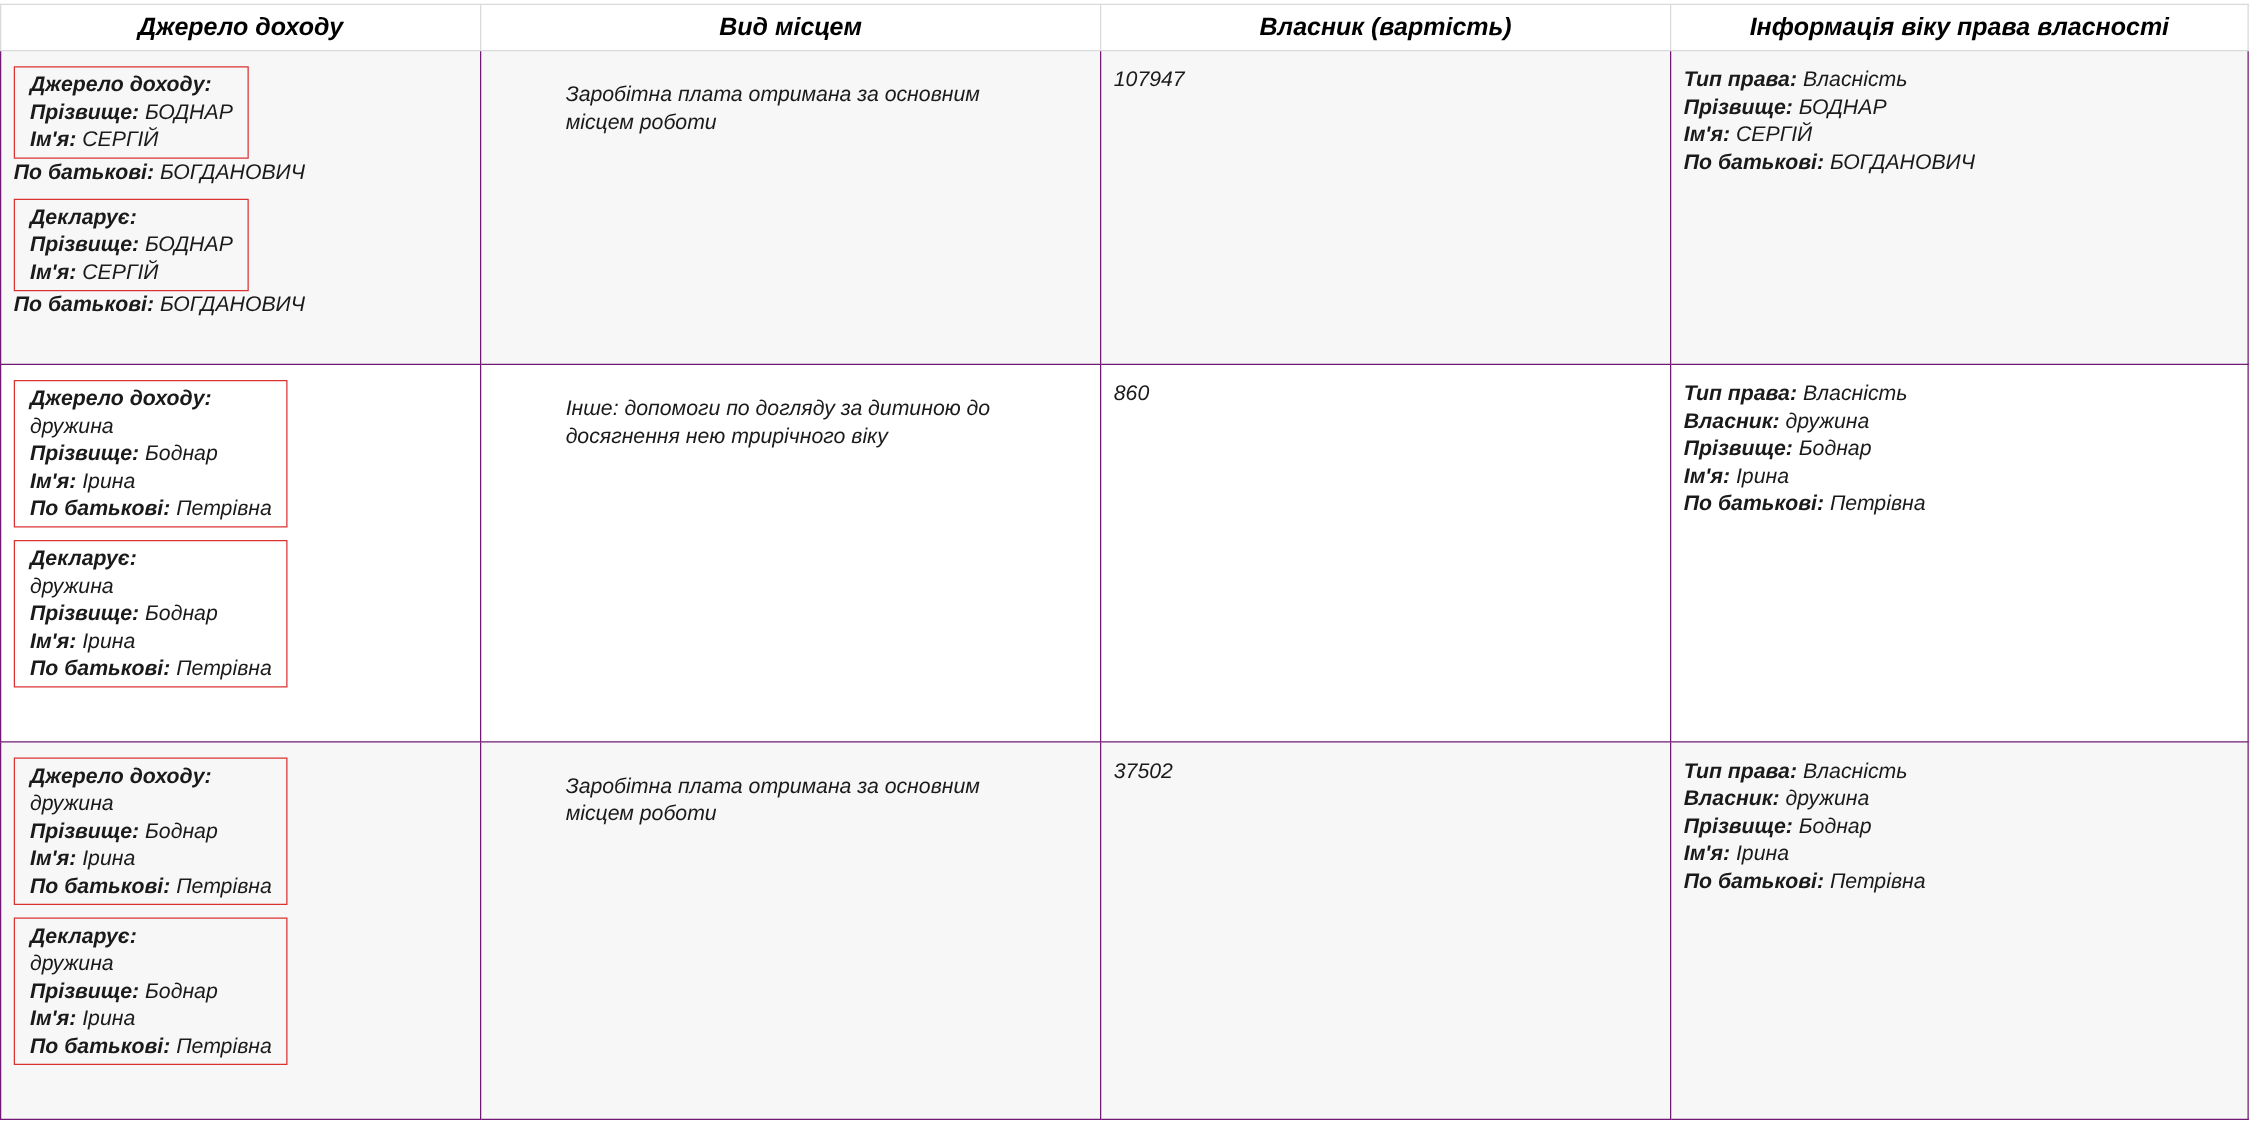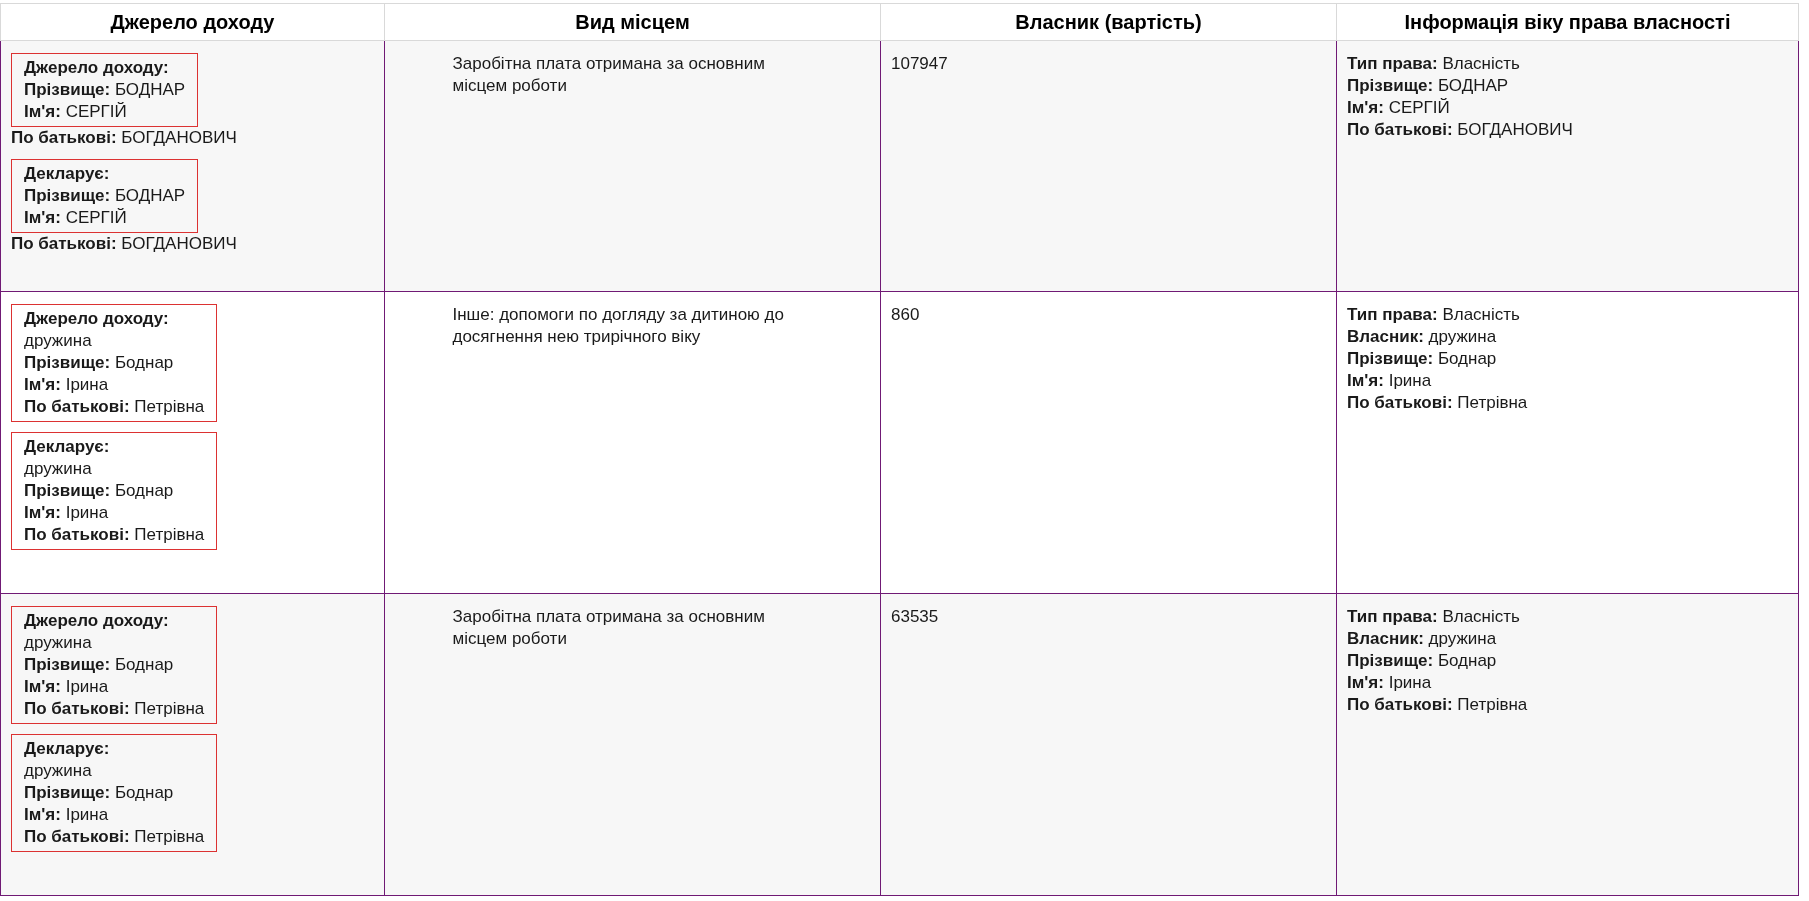--- a/index.html
+++ b/index.html
@@ -17,20 +17,21 @@
   .page {
     position: relative;
     width: 1809px;
     height: 901px;
   }
   table.decl {
     border-collapse: collapse;
     table-layout: fixed;
     width: 1798px;
     margin: 3px 11px 0 0;
+    font-style: italic;
   }
   col.c1 { width: 384px; }
   col.c2 { width: 496px; }
   col.c3 { width: 456px; }
   col.c4 { width: 462px; }
   th {
     height: 36px;
     background: #ffffff;
     border: 1px solid #d9d9d9;
     font-size: 20px;
@@ -54,21 +55,21 @@
     display: inline-block;
     border: 1px solid #dc3232;
     padding: 3px 12px;
   }
   .grp { }
   .grp + .grp { margin-top: 10px; }
   .fline { white-space: nowrap; }
   .fline b { font-weight: bold; }
   .wrapblock {
     max-width: 360px;
-    margin: 0 auto;
+    margin: 12px auto;
   }
   .own-line { white-space: nowrap; }
 </style>
 </head>
 <body>
 
 <div class="page">
   <table class="decl">
     <colgroup>
       <col class="c1">
@@ -119,21 +120,21 @@
           </td>
         </tr>
         <tr class="stripe">
           <td style="height: 277px;">
             <div class="grp"><div class="hl-box"><div class="fline"><b>Джерело доходу:</b></div><div class="fline"><span>дружина</span></div><div class="fline"><b>Прізвище:</b> <span>Боднар</span></div><div class="fline"><b>Ім'я:</b> <span>Ірина</span></div><div class="fline"><b>По батькові:</b> <span>Петрівна</span></div></div></div>
             <div class="grp"><div class="hl-box"><div class="fline"><b>Декларує:</b></div><div class="fline"><span>дружина</span></div><div class="fline"><b>Прізвище:</b> <span>Боднар</span></div><div class="fline"><b>Ім'я:</b> <span>Ірина</span></div><div class="fline"><b>По батькові:</b> <span>Петрівна</span></div></div></div>
           </td>
           <td>
             <div class="wrapblock">Заробітна плата отримана за основним місцем роботи</div>
           </td>
-          <td><span>63535</span></td>
+          <td><span>37502</span></td>
           <td>
             <div class="own-line"><b>Тип права:</b> <span>Власність</span></div>
             <div class="own-line"><b>Власник:</b> <span>дружина</span></div>
             <div class="own-line"><b>Прізвище:</b> <span>Боднар</span></div>
             <div class="own-line"><b>Ім'я:</b> <span>Ірина</span></div>
             <div class="own-line"><b>По батькові:</b> <span>Петрівна</span></div>
           </td>
         </tr>
       </tbody>
   </table>

